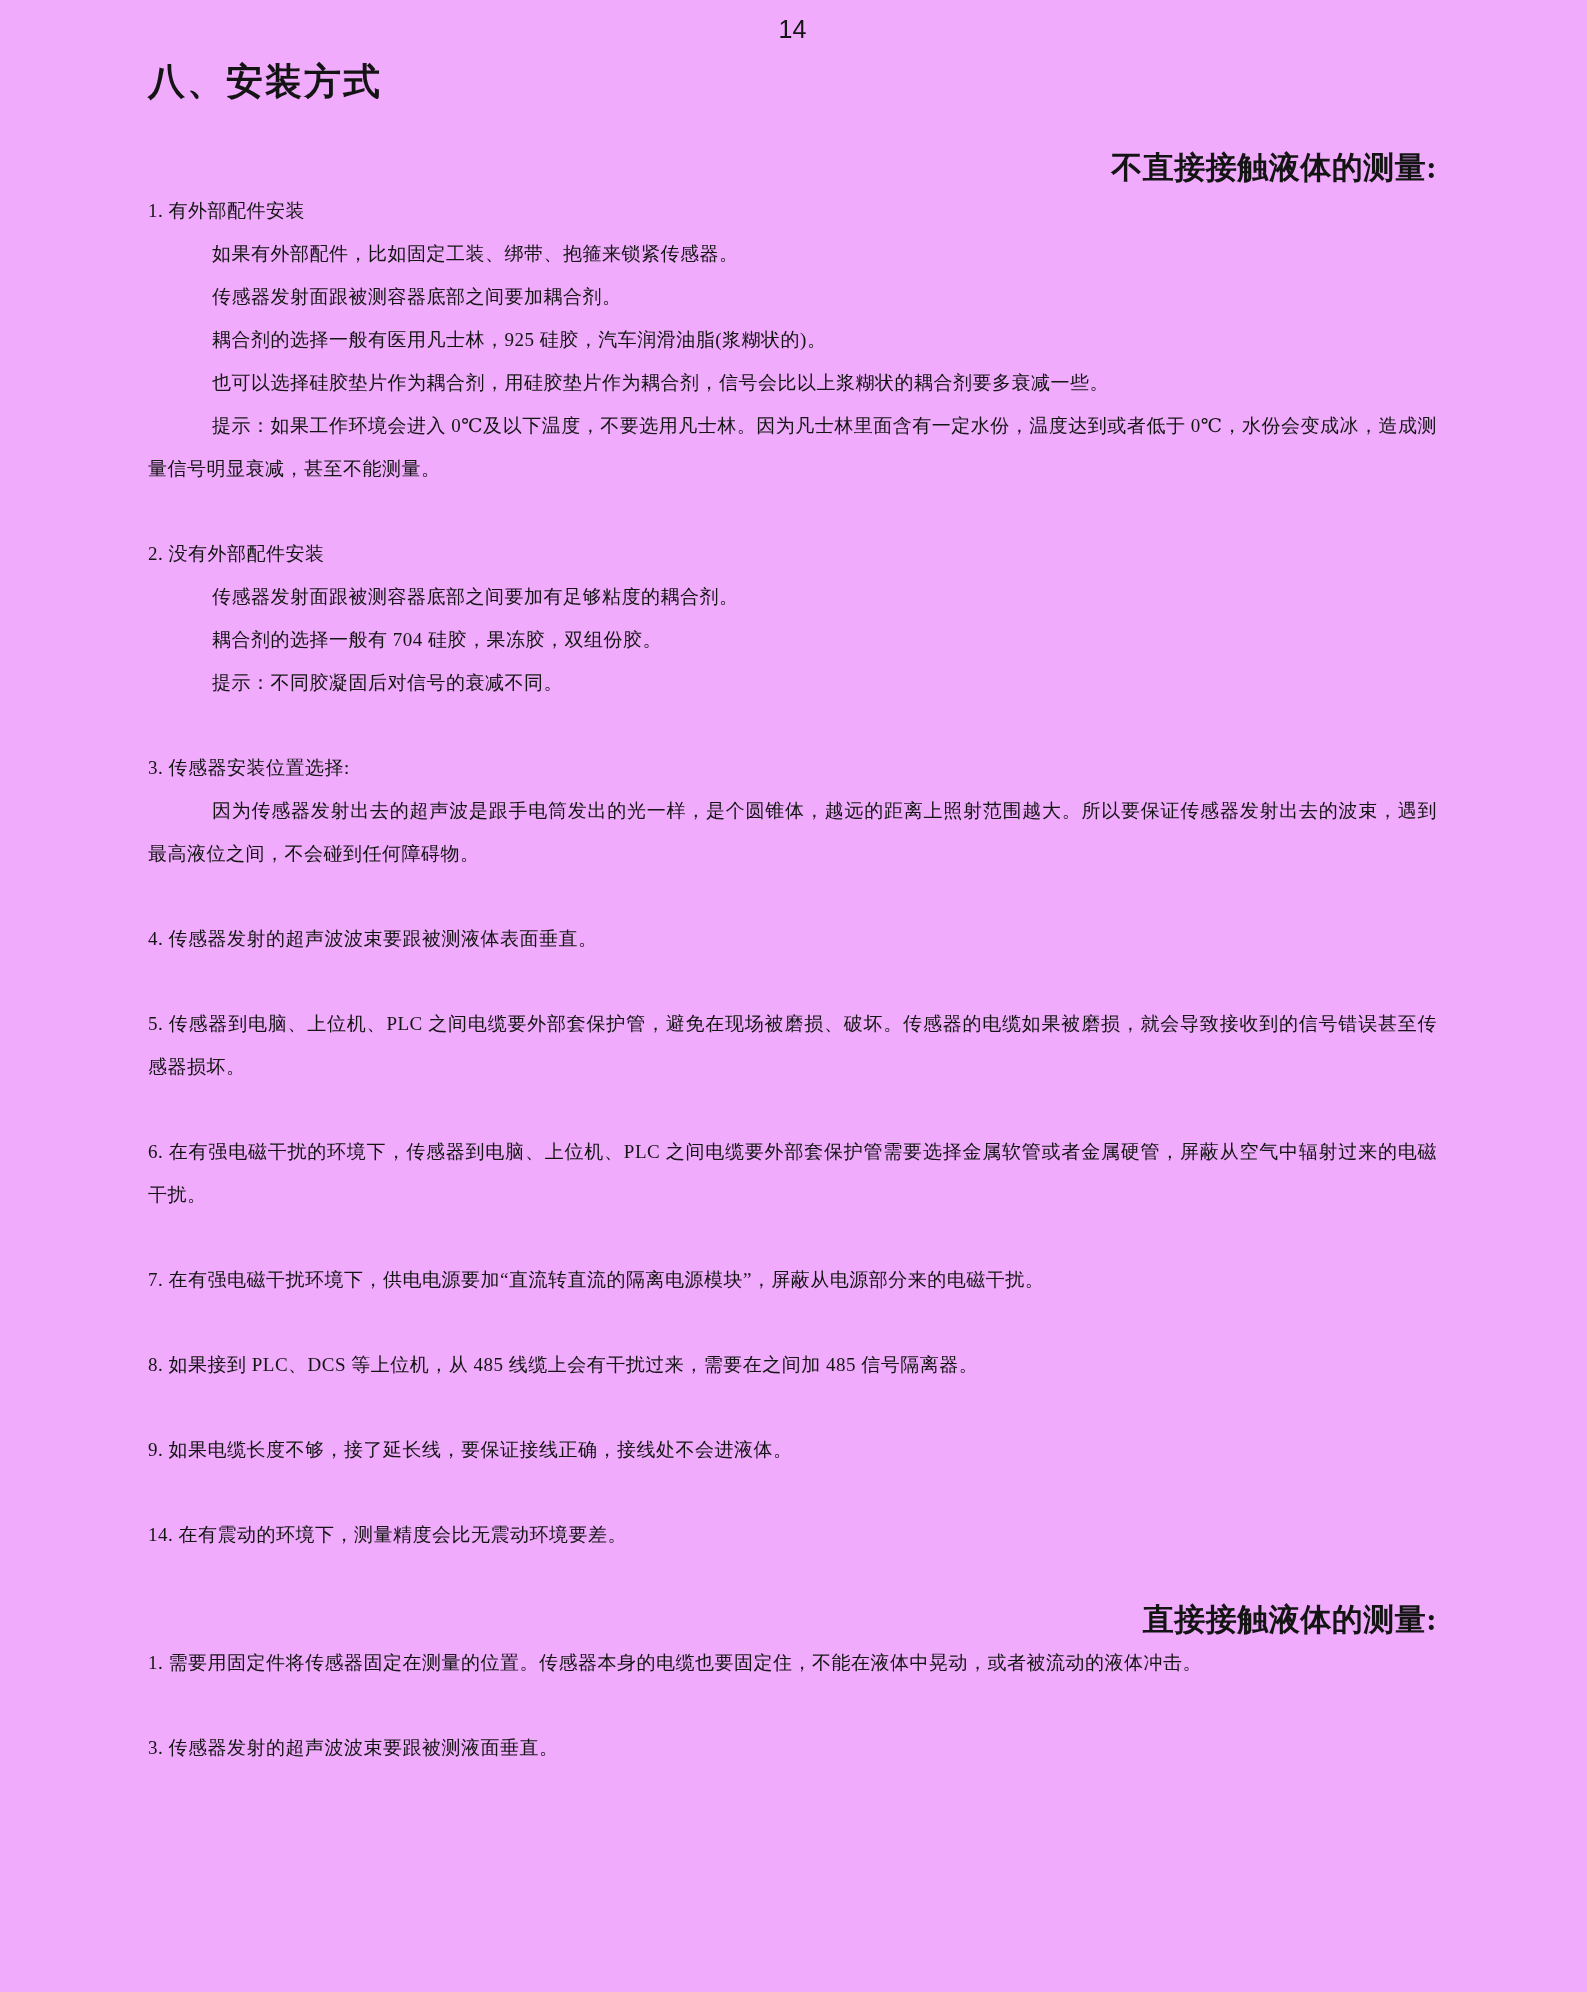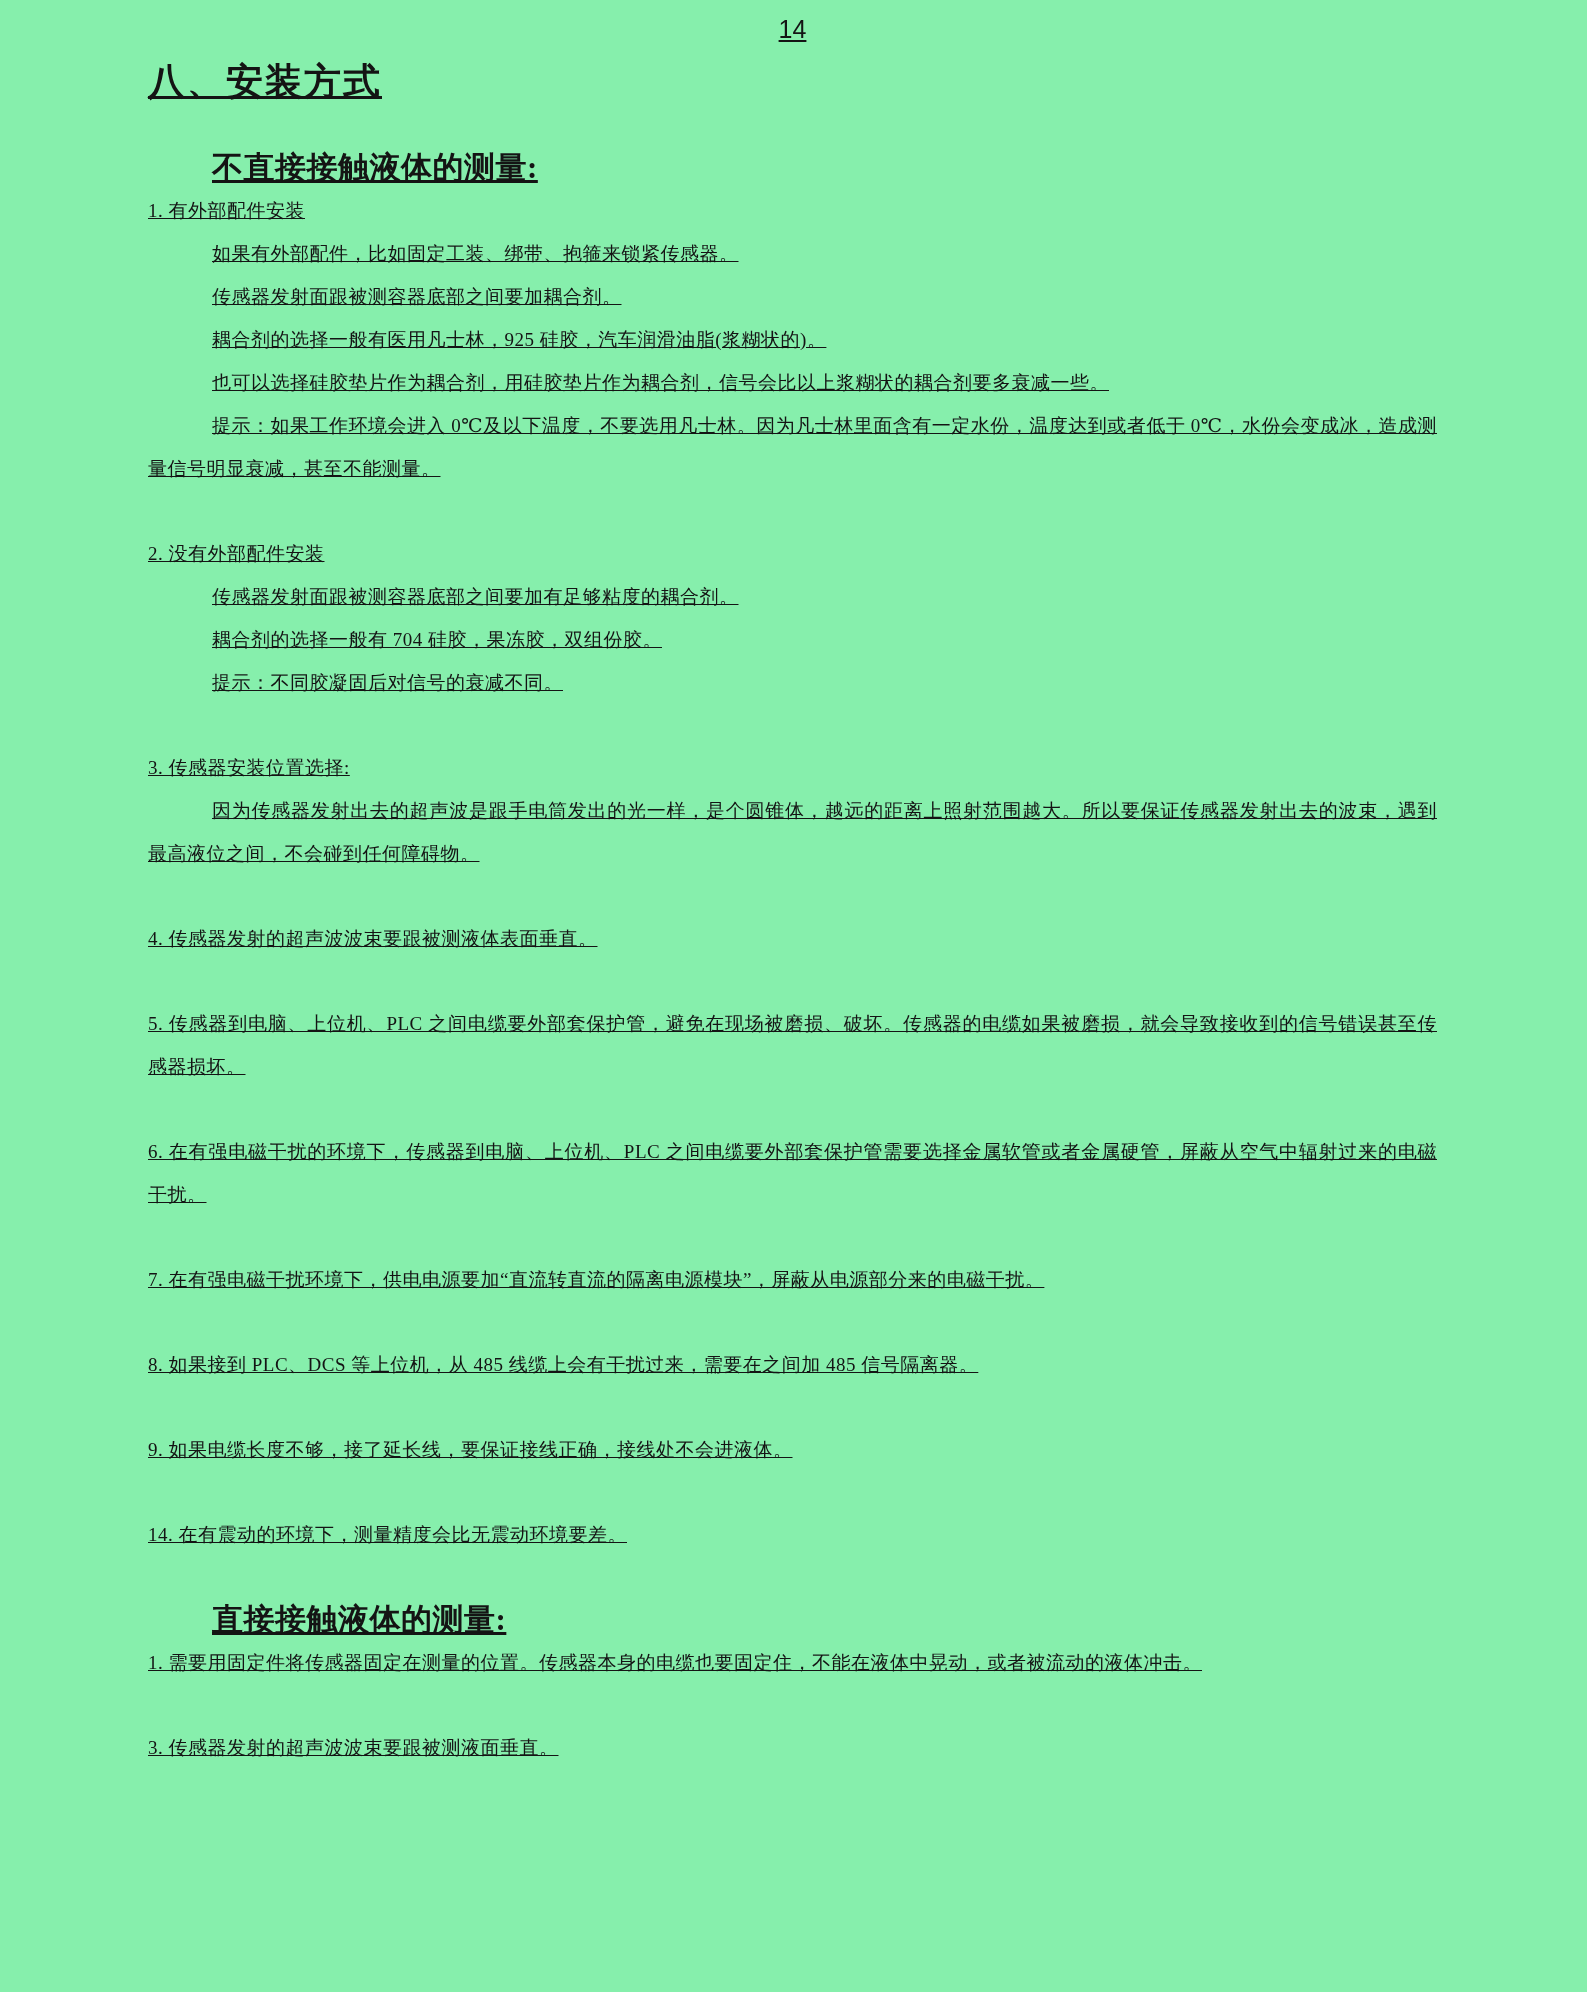--- a/index.html
+++ b/index.html
@@ -4,27 +4,26 @@
 <style>
   html, body {
     margin: 0;
     padding: 0;
     background: #ffffff;
   }
   .page {
     position: relative;
     width: 1587px;
     height: 1992px;
-    background: #86efac;
+    background: #f0abfc;
     color: #141414;
     font-family: "Liberation Serif", "DejaVu Serif", serif;
     box-sizing: border-box;
     padding: 14px 150px 0 148px;
     overflow: hidden;
-    text-decoration: underline;
   }
   .pnum {
     text-align: center;
     font-family: "Liberation Sans", "DejaVu Sans", sans-serif;
     font-size: 25px;
     line-height: 30px;
     color: #141414;
   }
   .doc-title {
     font-size: 37px;
@@ -37,21 +36,21 @@
     margin: 0;
     font-size: 19px;
     line-height: 43px;
     text-align: justify;
     letter-spacing: 0.5px;
   }
   p.sec-head {
     font-weight: bold;
     font-size: 31px;
     text-indent: 64px;
-    text-align: left;
+    text-align: right;
   }
   p.first-head {
     margin-top: 40px;
   }
   p.indent {
     text-indent: 64px;
   }
   p.gap {
     margin-top: 42px;
   }

